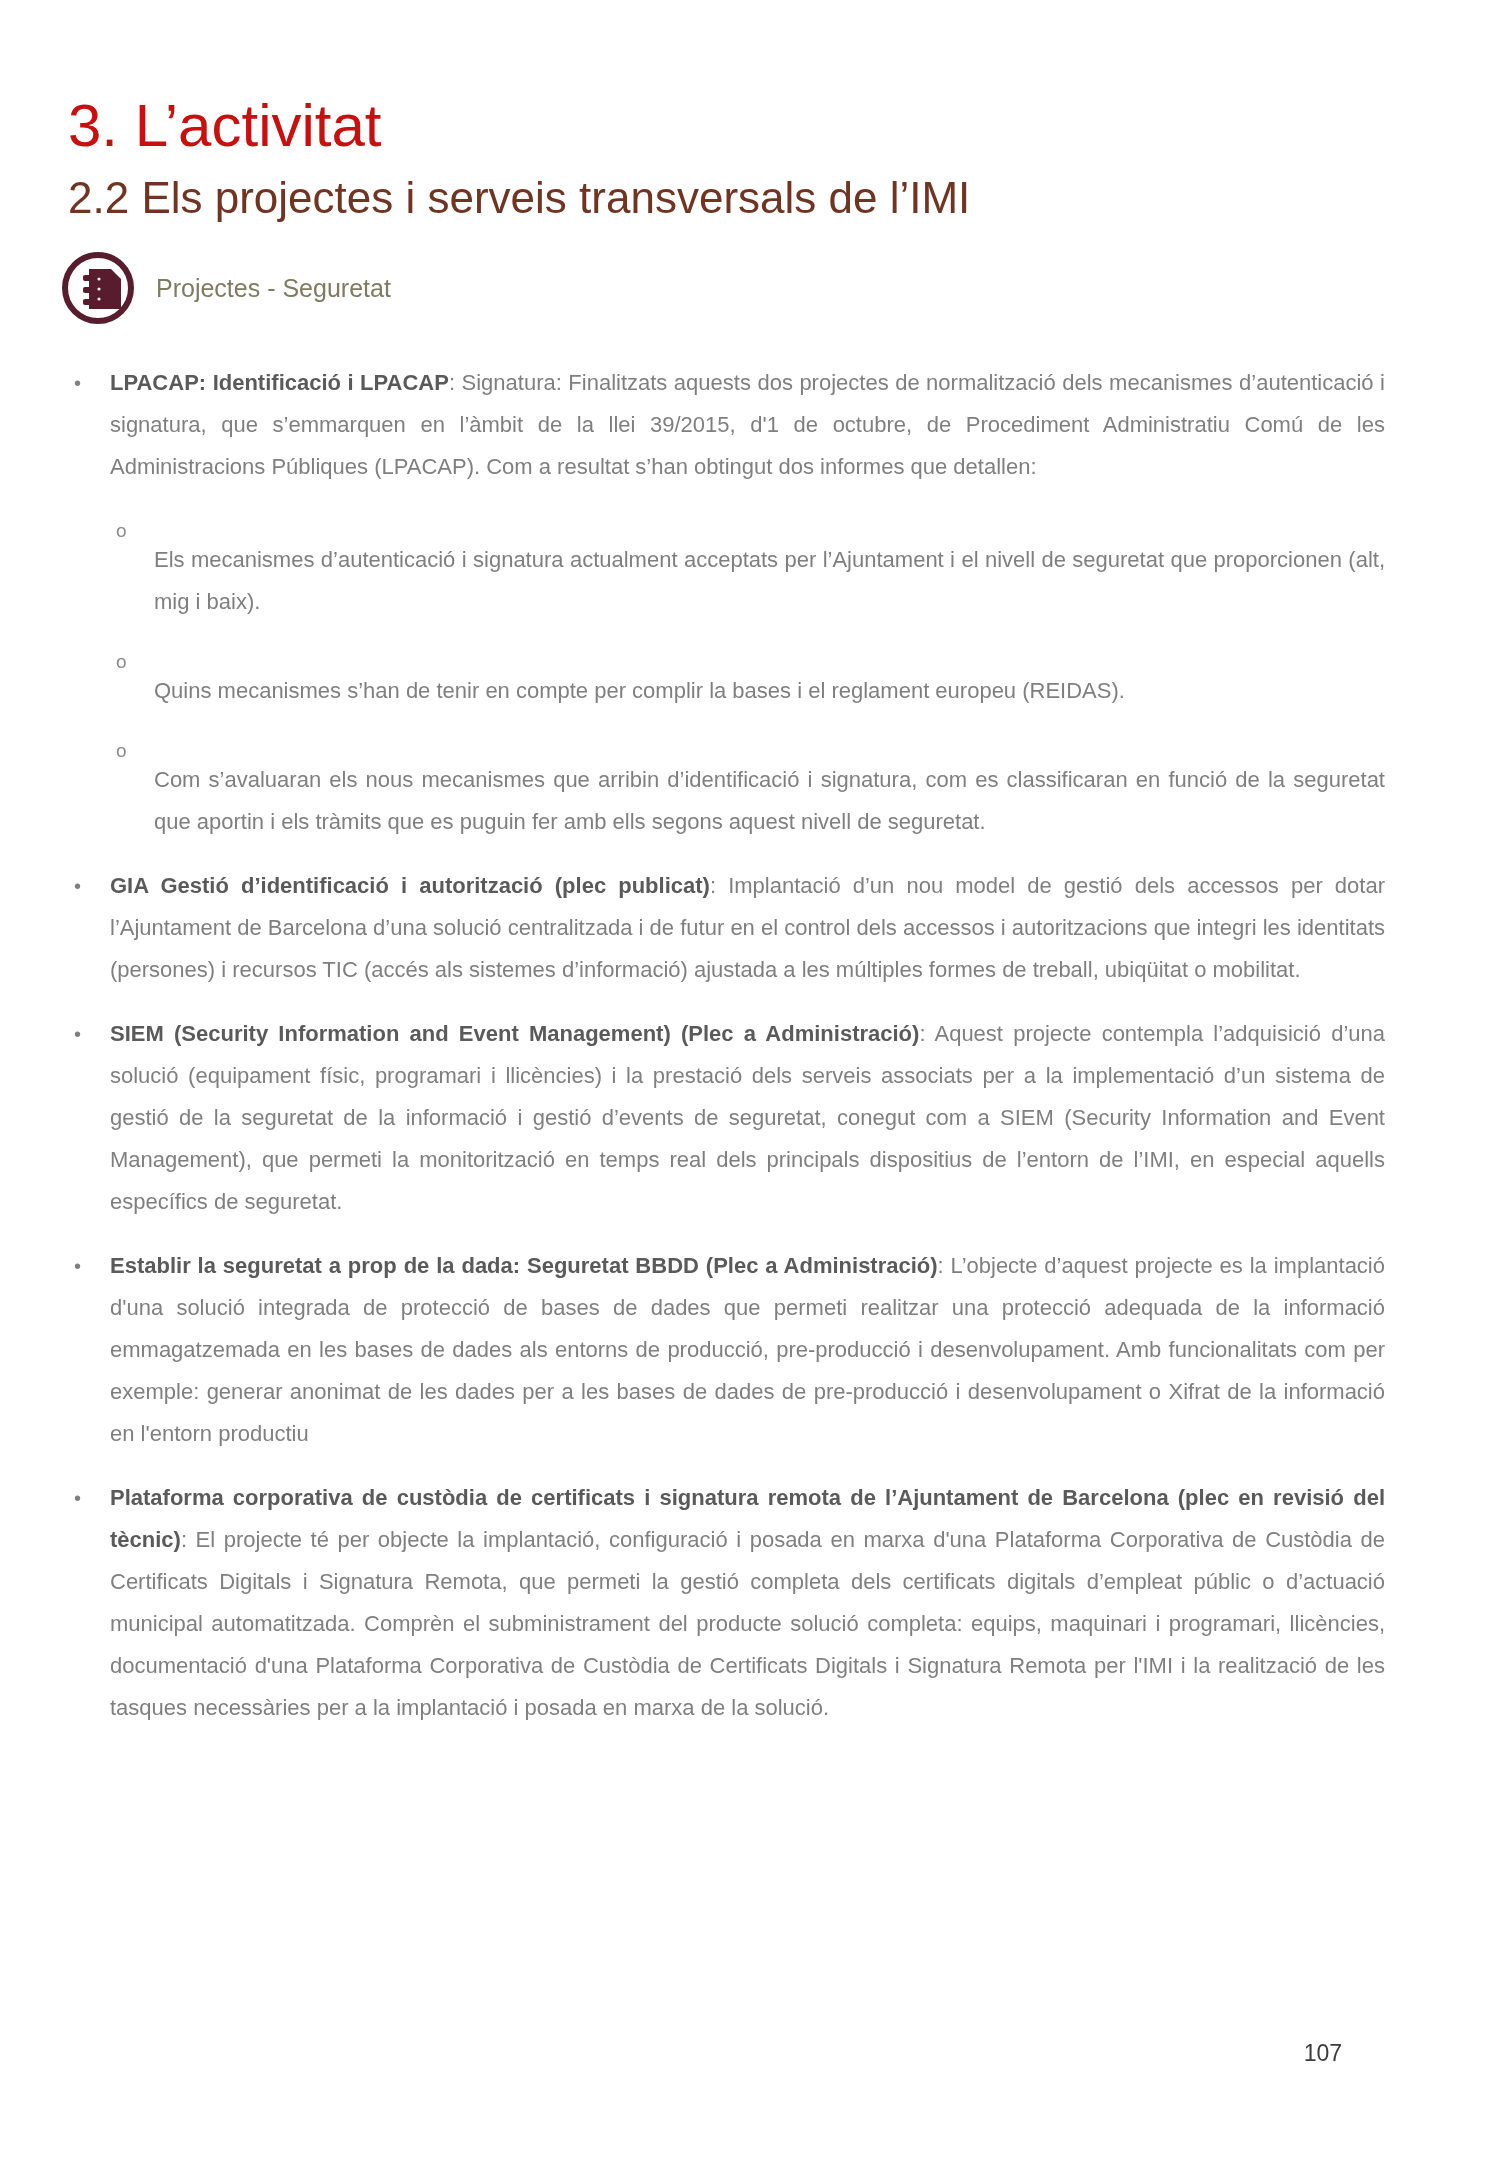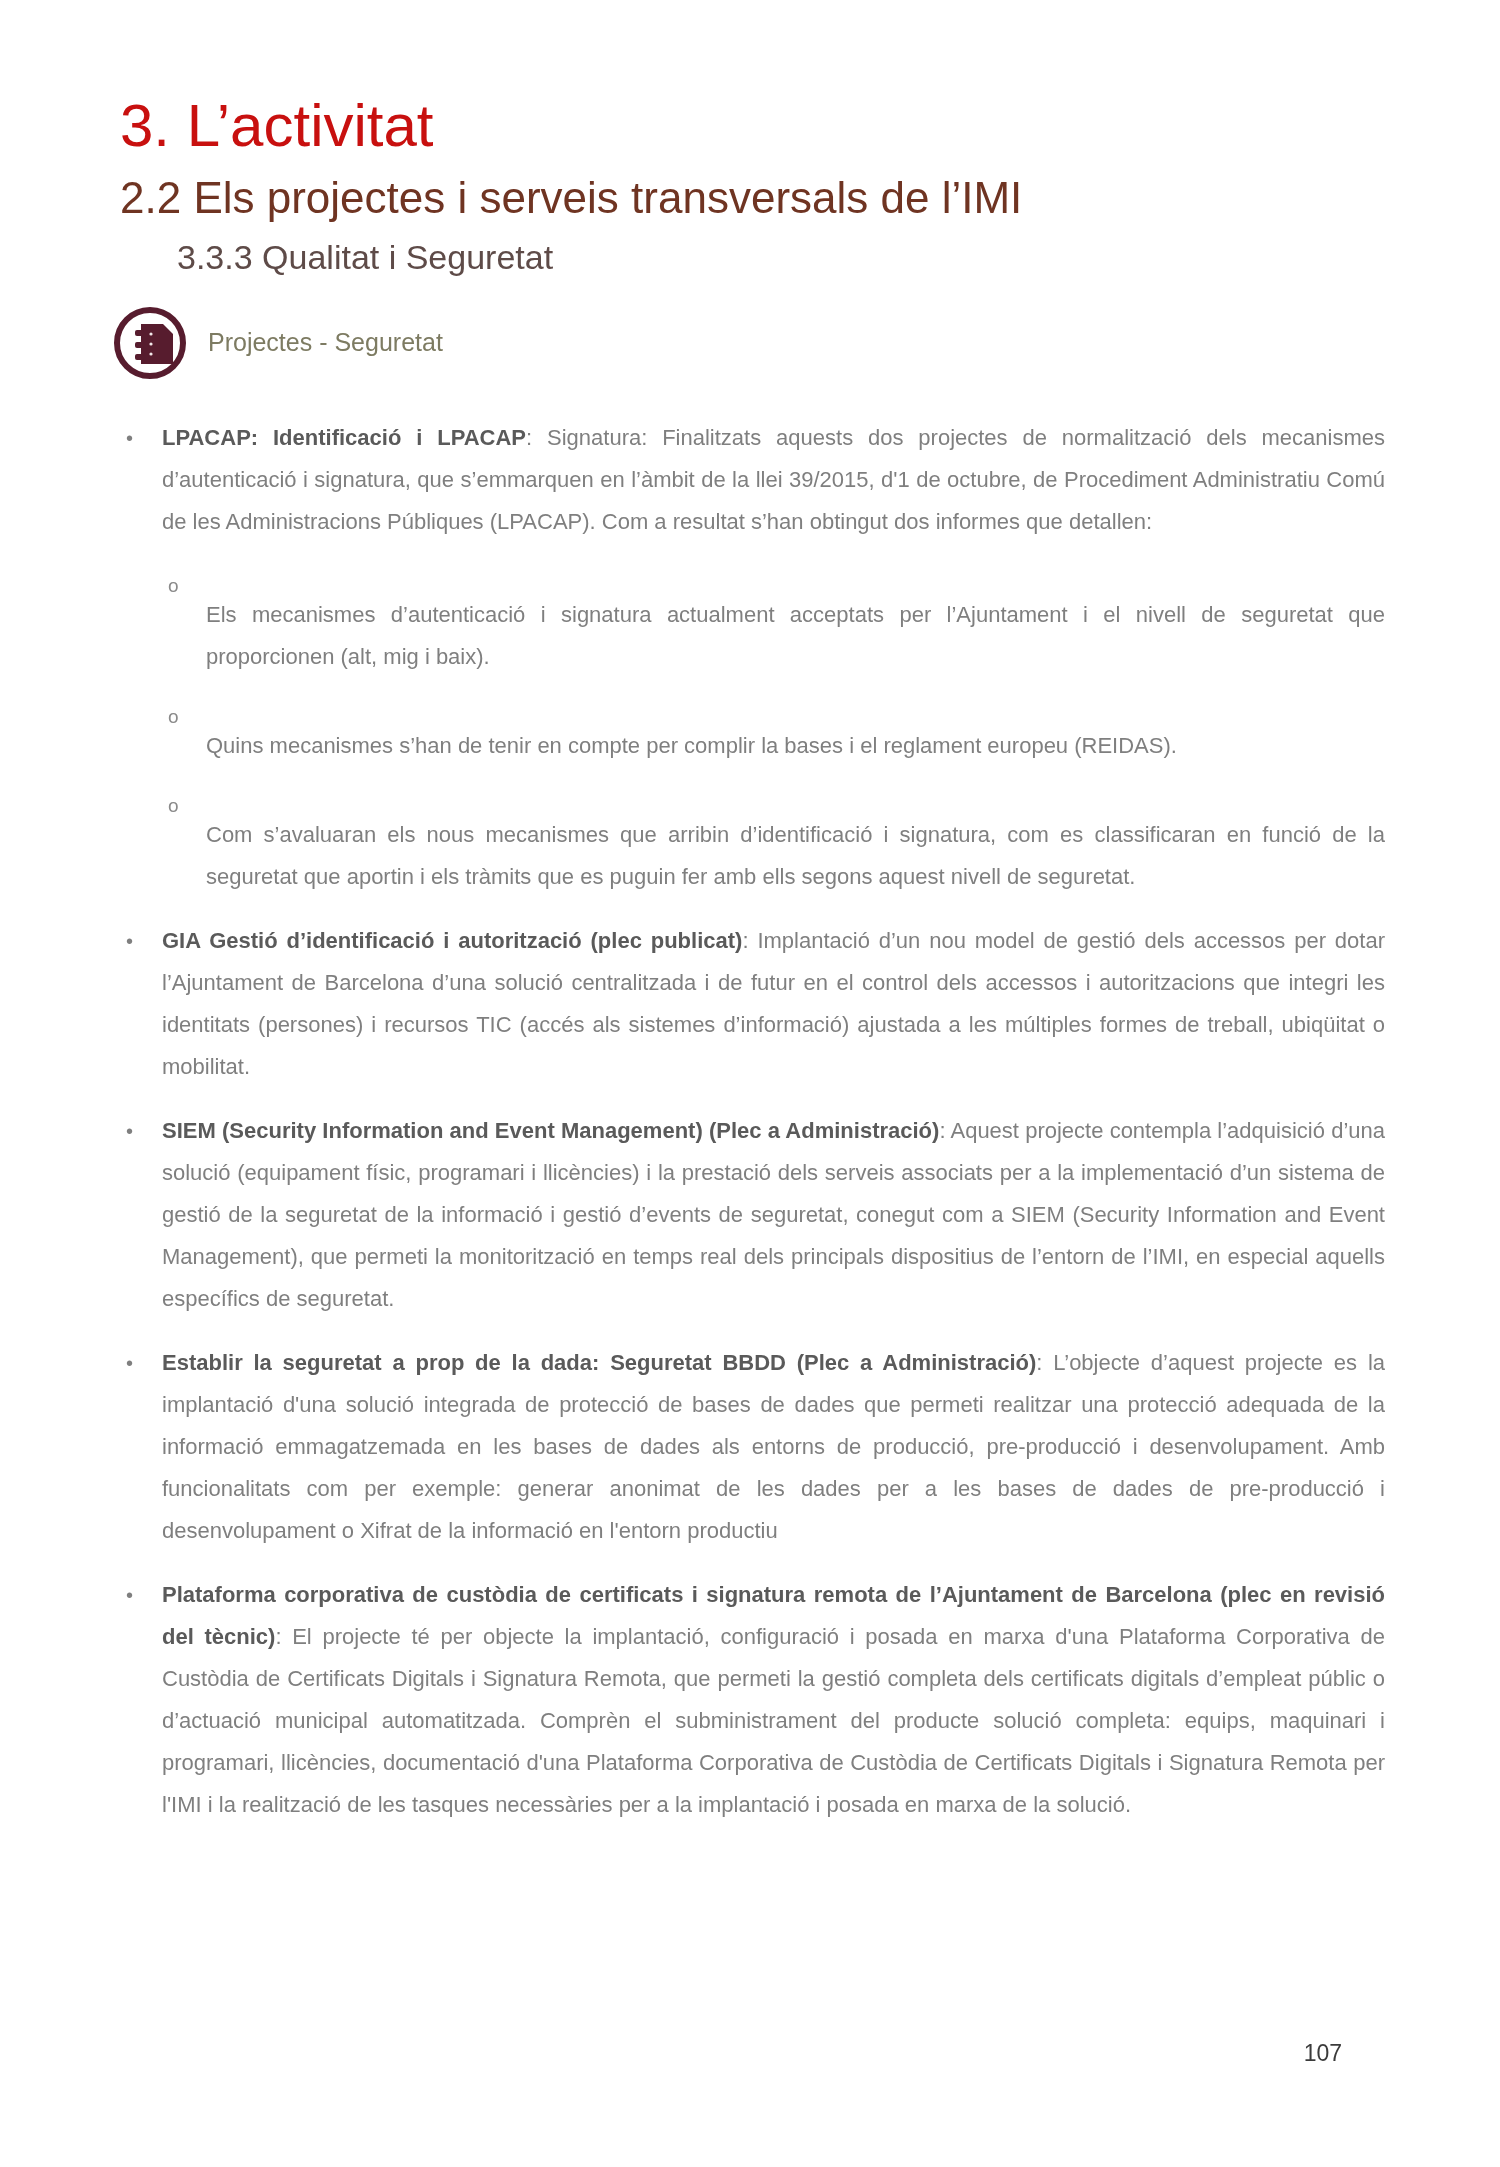--- a/index.html
+++ b/index.html
@@ -5,21 +5,21 @@
   html, body { margin: 0; padding: 0; }
   body {
     width: 1500px; height: 2167px;
     background: #ffffff;
     font-family: "Liberation Sans", "DejaVu Sans", sans-serif;
   }
   .page {
     position: relative;
     width: 1500px; height: 2167px;
     box-sizing: border-box;
-    padding: 92px 115px 0 120px;
+    padding: 92px 115px 0 68px;
     background: #ffffff;
     overflow: hidden;
   }
   .h1 {
     margin: 0;
     font-size: 60px; font-weight: 400;
     color: #C8100F;
     line-height: 1.12;
   }
   .h2 {
@@ -75,21 +75,20 @@
   }
   .icon-wrap { width: 80px; height: 80px; flex: 0 0 80px; }
 </style>
 </head>
 <body>
 
 <div class="page">
 
   <h1 class="h1">3. L’activitat</h1>
   <h2 class="h2">2.2 Els projectes i serveis transversals de l’IMI</h2>
-  <h3 class="h3">3.3.3 Qualitat i Seguretat</h3>
 
   <div class="badge-row">
     <span class="icon-wrap">
       <svg width="80" height="80" viewBox="0 0 80 80">
         <circle cx="40" cy="40" r="33" fill="none" stroke="#571C2E" stroke-width="6"></circle>
         <polygon points="31,21 53,21 63,31 63,61 31,61" fill="#571C2E"></polygon>
         <rect x="25" y="27" width="9" height="6" rx="2" fill="#571C2E"></rect>
         <rect x="25" y="39" width="9" height="6" rx="2" fill="#571C2E"></rect>
         <rect x="25" y="51" width="9" height="6" rx="2" fill="#571C2E"></rect>
         <circle cx="41" cy="31" r="1.6" fill="#f2e8ea"></circle>

